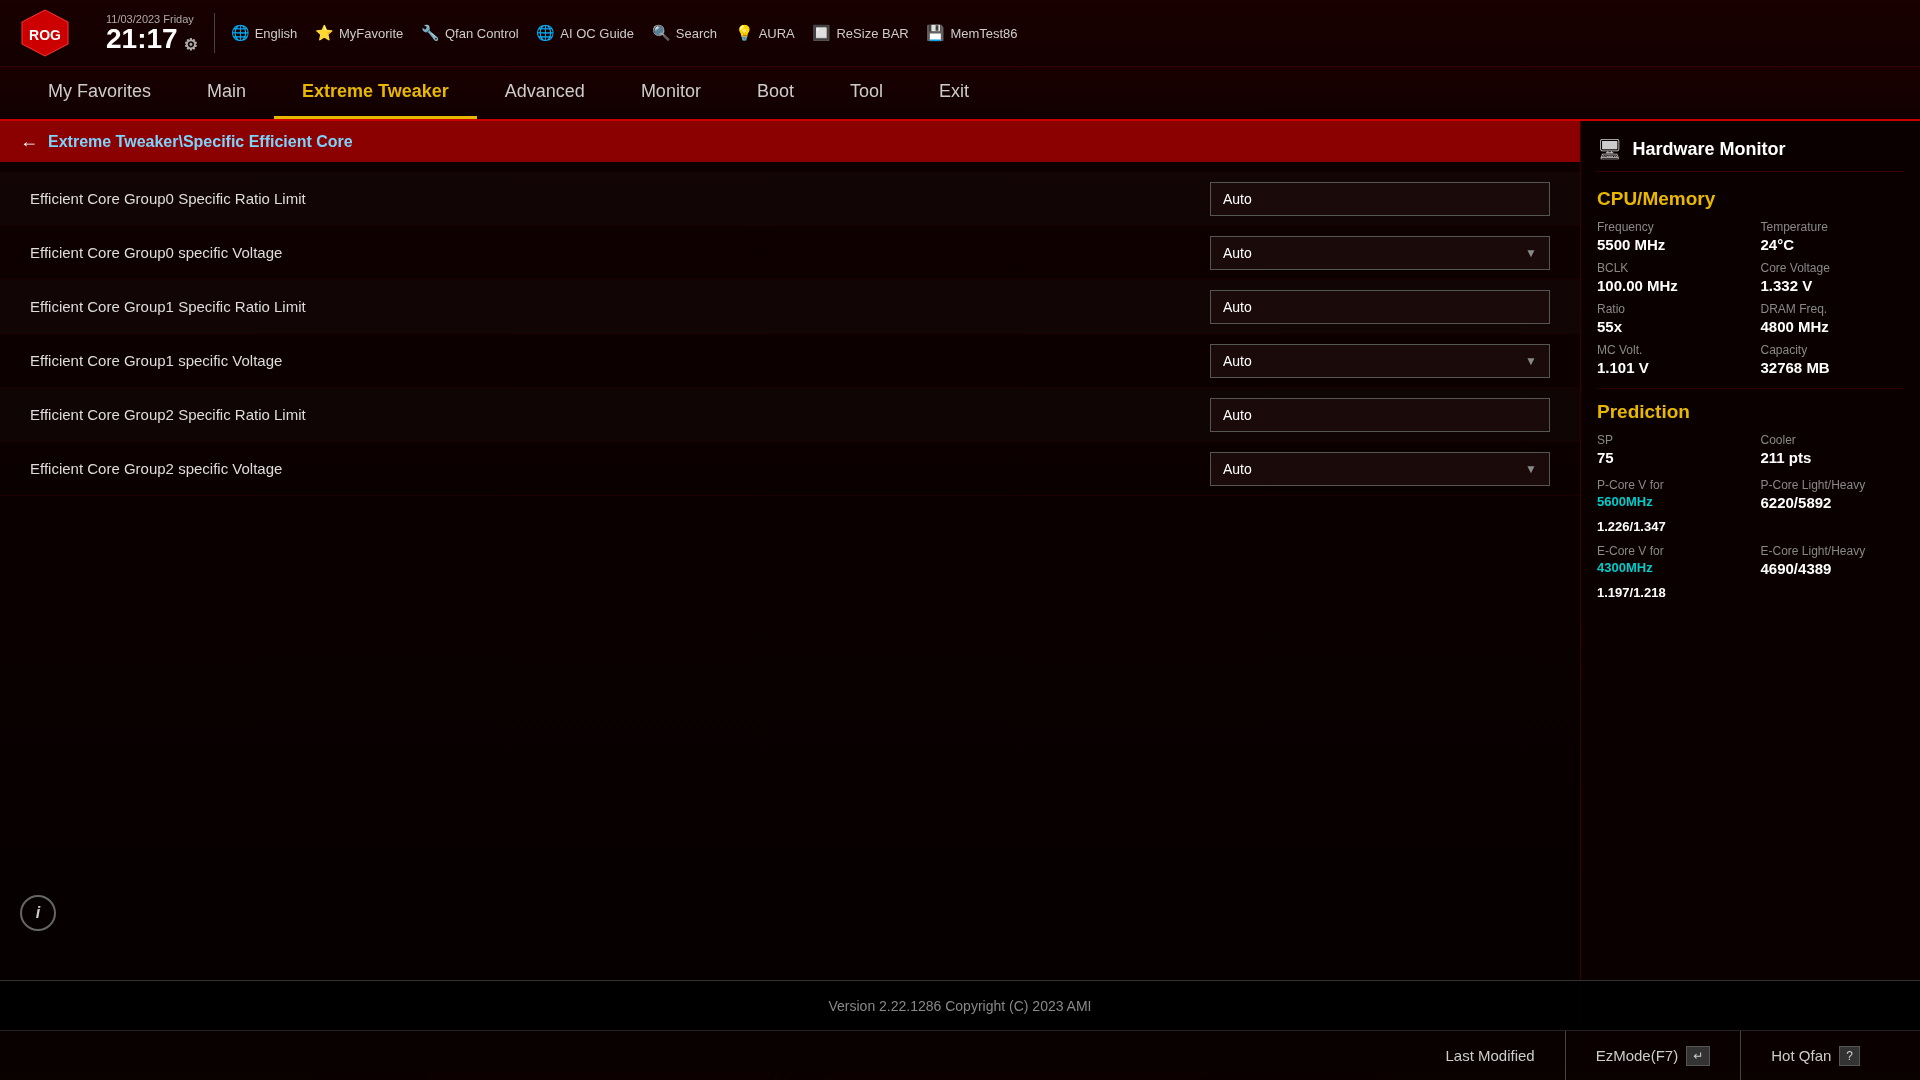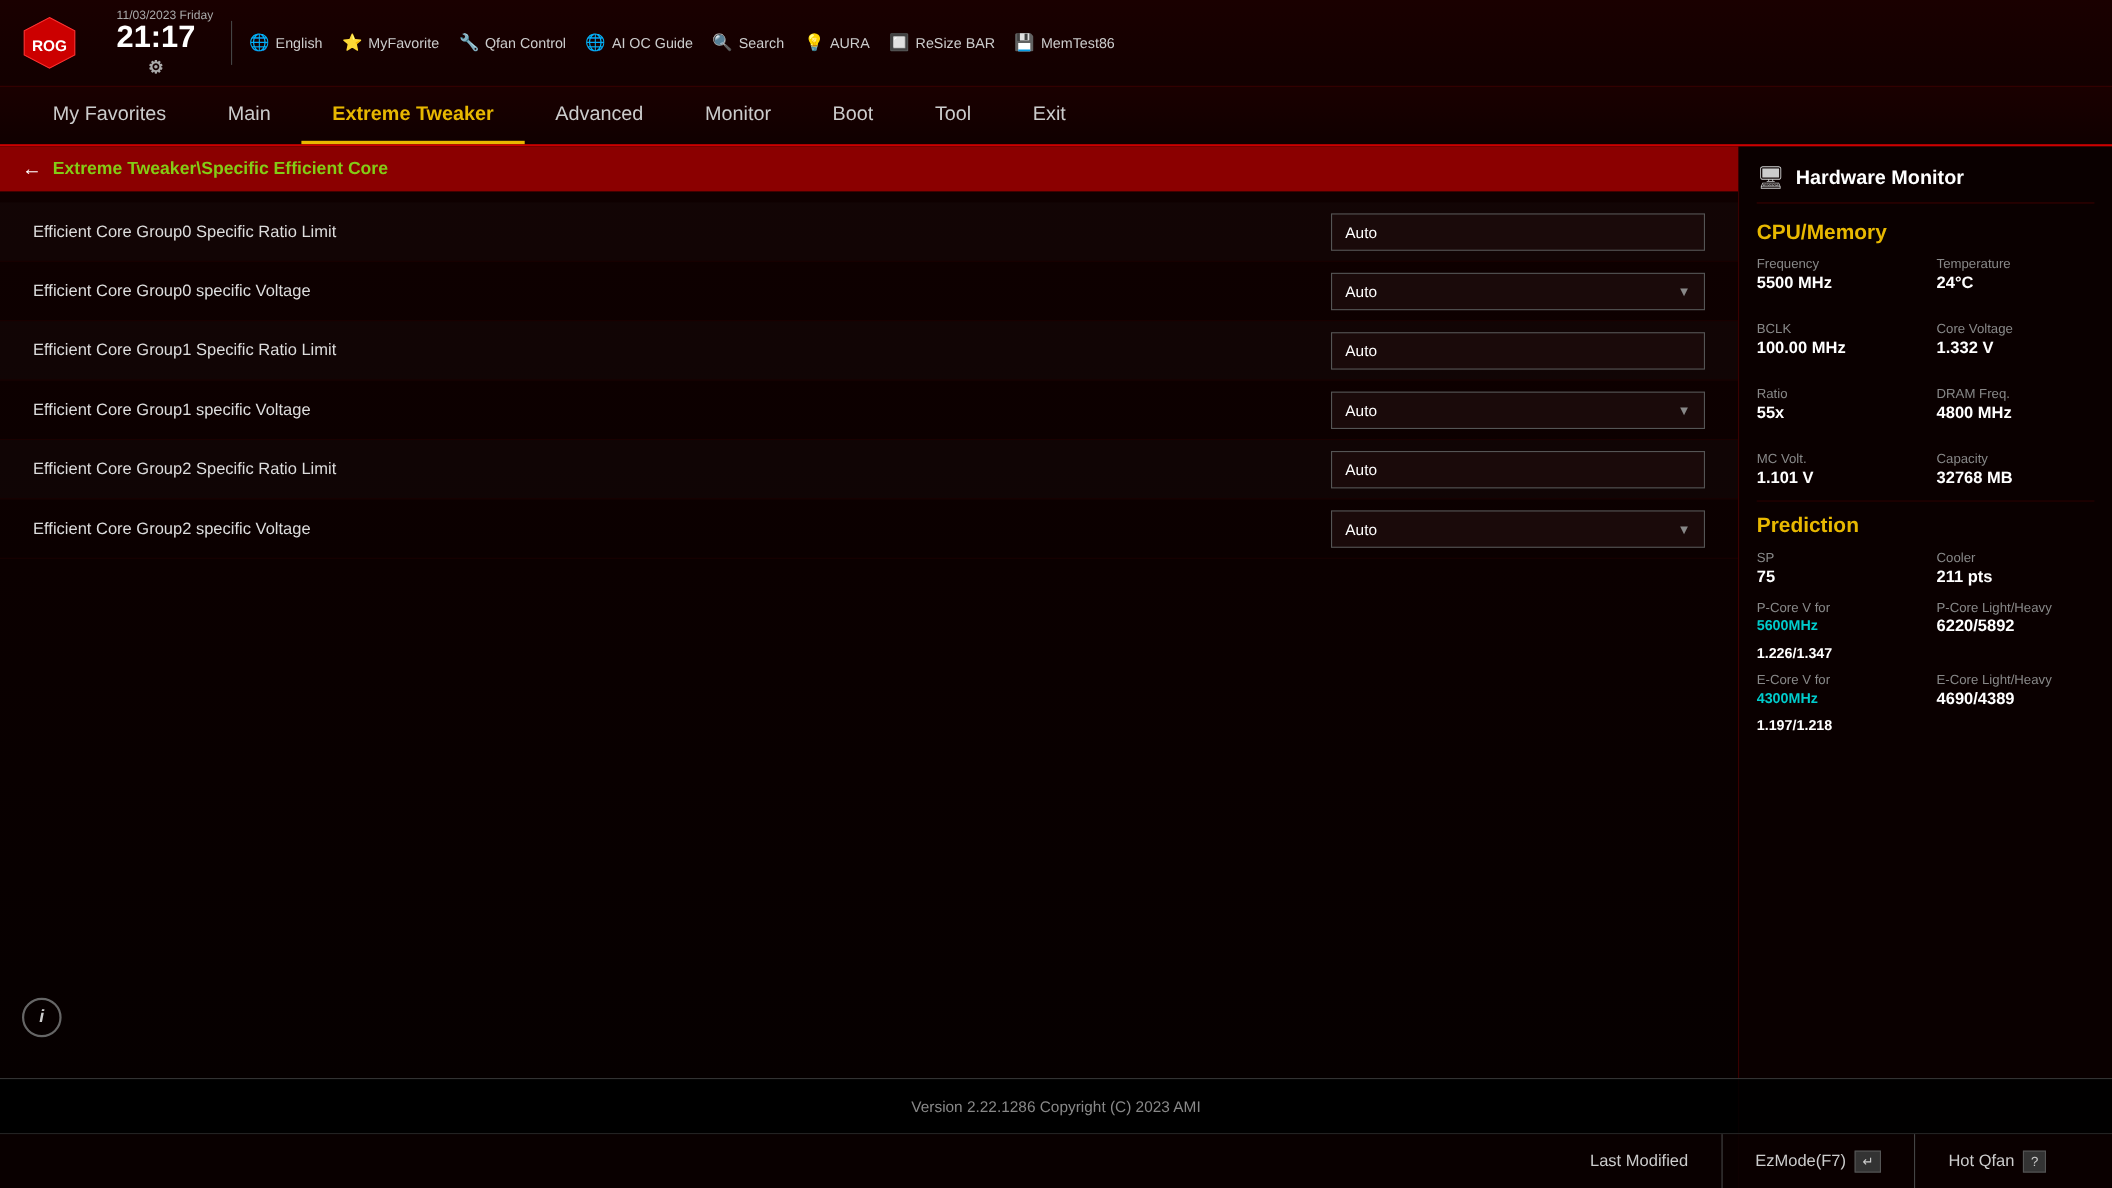--- a/index.html
+++ b/index.html
@@ -71,23 +71,22 @@
     .datetime-date {
       color: #aaa;
       font-size: 11px;
     }
     .datetime-time {
       color: #fff;
       font-size: 28px;
       font-weight: bold;
       line-height: 1;
       display: flex;
-      align-items: center;
+      align-items: flex-end;
       gap: 6px;
-      flex-direction: column;
     }
     .gear-icon-small {
       font-size: 16px;
       color: #aaa;
     }
     .toolbar-divider {
       width: 1px;
       height: 40px;
       background: #444;
     }
@@ -154,21 +153,21 @@
       display: flex;
       align-items: center;
       gap: 10px;
     }
     .breadcrumb-back {
       color: #fff;
       font-size: 18px;
       cursor: pointer;
     }
     .breadcrumb-text {
-      color: #84cc16;
+      color: #7dd3fc;
       font-size: 16px;
       font-weight: bold;
     }
 
     
     .settings-list {
       flex: 1;
       padding: 10px 0;
     }
     .setting-row {
@@ -260,21 +259,21 @@
     }
     .section-title {
       color: #e8b800;
       font-size: 19px;
       font-weight: bold;
       margin: 12px 0 10px 0;
     }
     .stats-grid {
       display: grid;
       grid-template-columns: 1fr 1fr;
-      gap: 26px 20px;
+      gap: 8px 20px;
       margin-bottom: 8px;
     }
     .stat-item {}
     .stat-label {
       color: #888;
       font-size: 12px;
       margin-bottom: 2px;
     }
     .stat-value {
       color: #fff;

